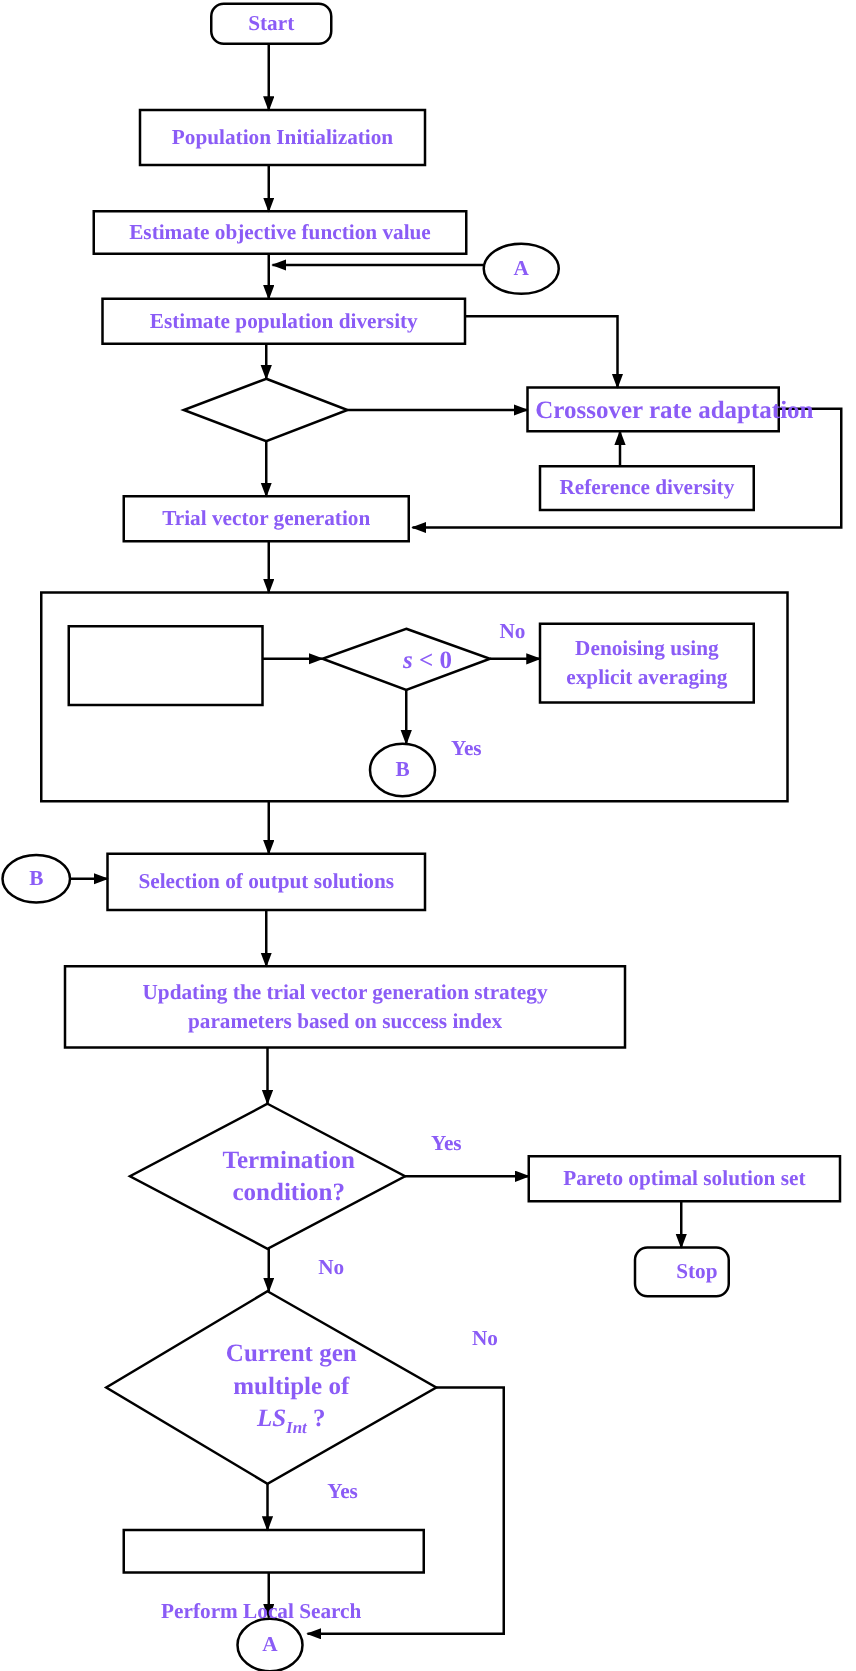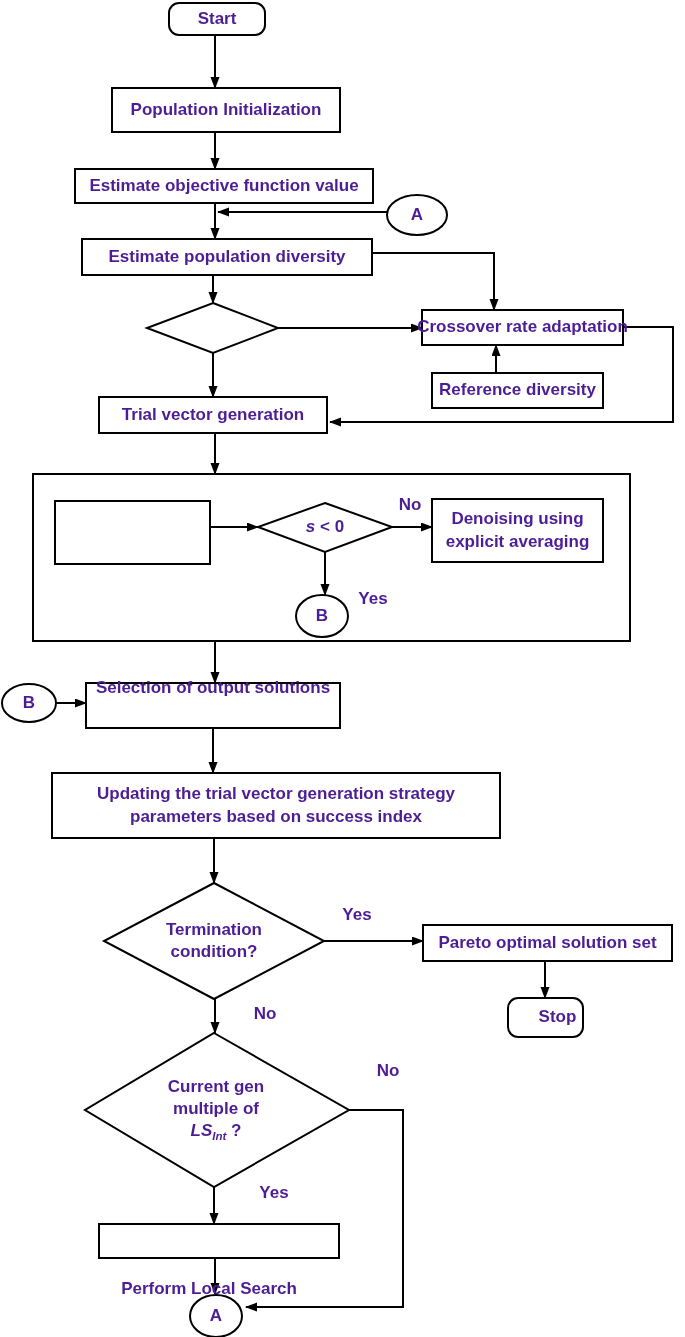--- a/index.html
+++ b/index.html
@@ -1,27 +1,27 @@
 <!DOCTYPE html>
 <html><head>
 <meta charset="utf-8">
 <style>
   html,body{margin:0;padding:0;background:#fff;}
   .canvas{
     position:relative;width:685px;height:1337px;background:#ffffff;
-    font-family:Liberation Sans, sans-serif;font-weight:bold;color:#4c1d95;
+    font-family:Liberation Serif, serif;font-weight:bold;color:#8b5cf6;
     overflow:hidden;
   }
   .canvas svg{position:absolute;left:0;top:0;}
   .lbl{
     position:absolute;display:flex;flex-direction:column;
     align-items:center;justify-content:center;text-align:center;
     font-size:17px;line-height:1.3;font-weight:bold;white-space:nowrap;
   }
-  .sm{font-size:17px;}
+  .sm{font-size:20px;padding-left:17px;}
   .var{font-style:italic;}
   sub{font-size:0.68em;font-style:italic;}
 </style>
 </head>
 <body>
 
 <div class="canvas">
 
   <svg width="685" height="1337" viewBox="0 0 685 1337">
     <defs>
@@ -108,21 +108,21 @@
 
   <div class="lbl" style="left:432px;top:499px;width:171px;height:63px;">
     <div>Denoising using</div>
     <div>explicit averaging</div>
   </div>
 
   <div class="lbl" style="left:296px;top:595px;width:52px;height:42px;">B</div>
 
   <div class="lbl" style="left:2px;top:684px;width:54px;height:38px;">B</div>
 
-  <div class="lbl" style="left:86px;top:666px;width:254px;height:45px;text-align:center;">Selection of output solutions</div>
+  <div class="lbl" style="left:86px;top:683px;width:254px;height:45px;text-align:center;">Selection of output solutions</div>
 
   <div class="lbl" style="left:52px;top:773px;width:448px;height:65px;">
     <div>Updating the trial vector generation strategy</div>
     <div>parameters based on success index</div>
   </div>
 
   <div class="lbl sm" style="left:124px;top:898px;width:180px;height:86px;">
     <div>Termination</div>
     <div>condition?</div>
   </div>

